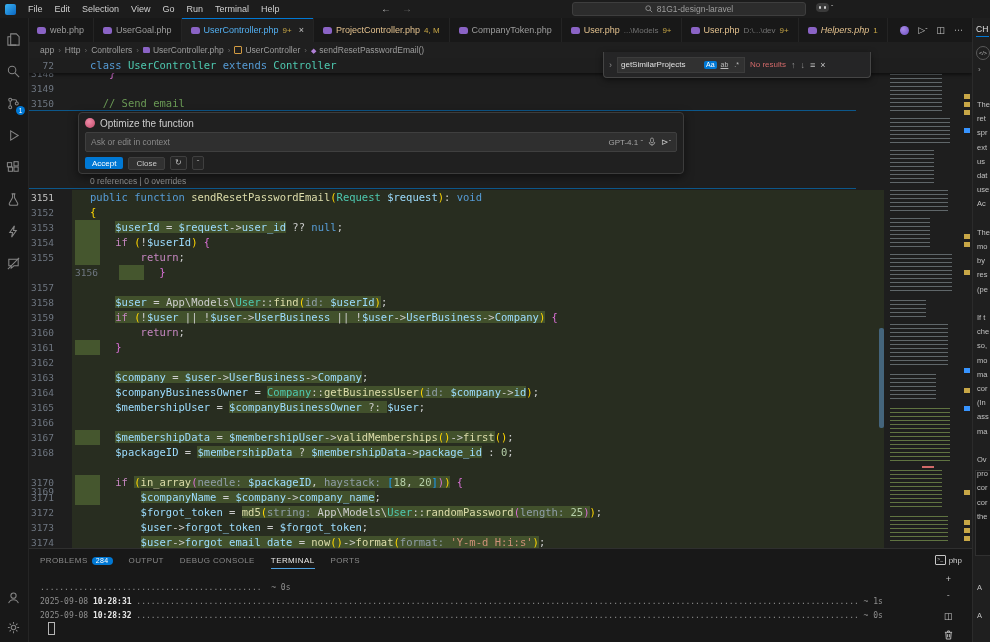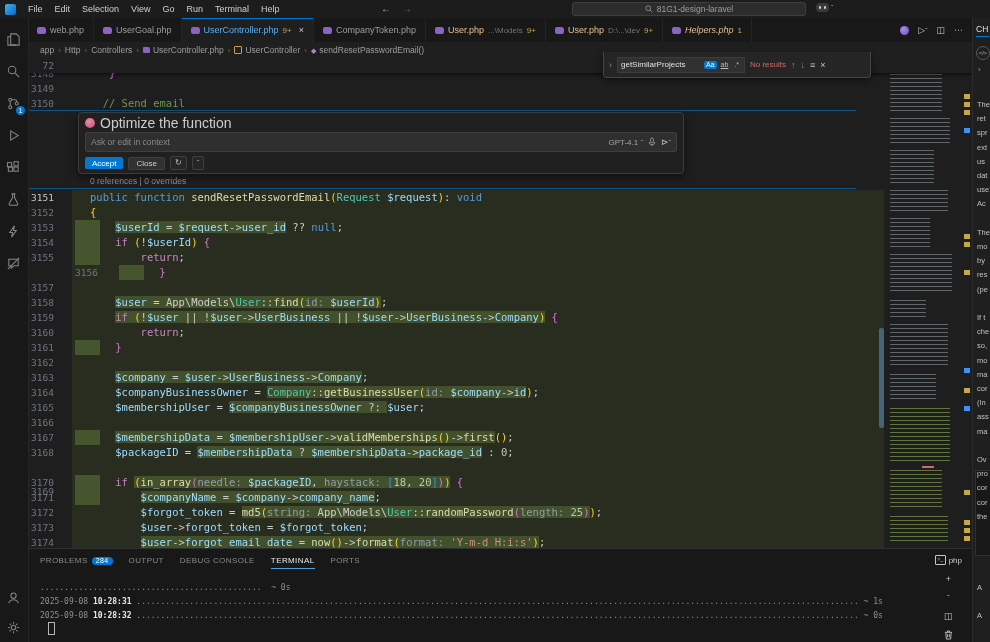--- a/index.html
+++ b/index.html
@@ -48,21 +48,21 @@
   .ct{position:absolute;left:62px;top:0;font:10.5px/15px "DejaVu Sans Mono",monospace;white-space:pre;}
   .gchip{position:absolute;left:47px;width:25px;top:0;height:15px;background:rgba(130,170,75,.33);}
   .tk-p{color:#cdcdcd}.tk-k{color:#569cd6}.tk-c{color:#c586c0}.tk-f{color:#dcdcaa}.tk-v{color:#9cdcfe}
   .tk-t{color:#4ec9b0}.tk-m{color:#6a9955}.tk-n{color:#b5cea8}.tk-a{color:#8f9ea8}
   .tk-g{color:#ffd700}.tk-u{color:#da70d6}.tk-b{color:#179fff}.tk-s{color:#ce9178}
   .hl{background:rgba(135,175,75,.28);}
   .codelens{position:absolute;left:62px;top:118px;font-size:8.5px;color:#969696;z-index:4;}
   .blue-line{position:absolute;left:0;width:828px;height:1px;background:rgba(0,125,210,.6);z-index:5;}
   
   .ichat{position:absolute;left:50px;top:54px;width:606px;height:62px;background:#202020;border:1px solid #3c3c3c;border-radius:4px;z-index:8;box-shadow:0 3px 10px rgba(0,0,0,.5);box-sizing:border-box;padding:3px 6px;}
-  .ichat-title{display:flex;align-items:center;gap:5px;font-size:14px;color:#cccccc;height:14px;}
+  .ichat-title{display:flex;align-items:center;gap:5px;font-size:10px;color:#cccccc;height:14px;}
   .spark{width:10px;height:10px;border-radius:50%;background:radial-gradient(circle at 40% 35%,#f08ca8,#c14a6a);}
   .ichat-input{margin-top:2px;height:18px;background:#2f2f2f;border:1px solid #3f3f3f;border-radius:2px;display:flex;align-items:center;padding:0 5px;gap:5px;}
   .ichat-ph{font-size:8.5px;color:#8a8a8a;flex:1;}
   .ichat-model{font-size:8px;color:#a5a5a5;}
   .ichat-chev{font-size:8px;color:#a5a5a5;}
   .ichat-btns{margin-top:4px;display:flex;align-items:center;gap:5px;}
   .btn-accept{background:#0078d4;color:#fff;font-size:8px;padding:1.5px 7px;border-radius:2px;}
   .btn-close{background:#313131;border:1px solid #3f3f3f;color:#ccc;font-size:8px;padding:1px 7px;border-radius:2px;}
   .btn-ic{background:#262626;border:1px solid #3f3f3f;color:#bbb;font-size:8px;padding:0 4px;border-radius:2px;line-height:12px;}
   .micsvg{width:8px;height:10px;stroke:#a5a5a5;fill:none;stroke-width:1;}
@@ -220,20 +220,25 @@
           <span class="tab-label" style="color: rgb(157, 157, 157);">UserGoal.php</span>
         </div>
         <div class="tab active">
           <span class="phpicon"></span>
           <span class="tab-label" style="color: rgb(83, 176, 242);">UserController.php</span>
           <span class="tab-badge">9+</span>
           <span class="tab-close">×</span>
         </div>
         <div class="tab">
           <span class="phpicon"></span>
+          <span class="tab-label" style="color: rgb(226, 192, 141);">ProjectController.php</span>
+          <span class="tab-badge">4, M</span>
+        </div>
+        <div class="tab">
+          <span class="phpicon"></span>
           <span class="tab-label" style="color: rgb(157, 157, 157);">CompanyToken.php</span>
         </div>
         <div class="tab">
           <span class="phpicon"></span>
           <span class="tab-label" style="color: rgb(226, 192, 141);">User.php</span>
           <span class="tab-desc">...\Models</span>
           <span class="tab-badge">9+</span>
         </div>
         <div class="tab">
           <span class="phpicon"></span>
@@ -400,20 +405,21 @@
           <span class="ct"><span class="tk-p">        </span><span class="tk-v">$user</span><span class="tk-p">-&gt;</span><span class="tk-v">forgot_token</span><span class="tk-p"> = </span><span class="tk-v">$forgot_token</span><span class="tk-p">;</span></span>
         </div>
         <div class="cl" style="top: 477px;">
           <span class="ln">3174</span>
           <span class="ct"><span class="tk-p">        </span><span class="tk-v hl">$user</span><span class="tk-p hl">-&gt;</span><span class="tk-v hl">forgot_email_date</span><span class="tk-p hl"> = </span><span class="tk-f hl">now</span><span class="tk-g hl">()</span><span class="tk-p hl">-&gt;</span><span class="tk-f hl">format</span><span class="tk-g hl">(</span><span class="tk-a hl">format: </span><span class="tk-s hl">'Y-m-d H:i:s'</span><span class="tk-g hl">)</span><span class="tk-p">;</span></span>
         </div>
       </div>
 
     <div class="sticky">
       <span class="ln">72</span>
+      <span class="ct" id="sticky-code"><span class="tk-k">class </span><span class="tk-t">UserController</span><span class="tk-k"> extends </span><span class="tk-t">Controller</span></span>
     </div>
 
     <div class="blue-line" style="top:52px"></div>
     <div class="blue-line" style="top:130px"></div>
 
     <div class="ichat">
       <div class="ichat-title">
         <span class="spark"></span>
         <span>Optimize the function</span>
       </div>

